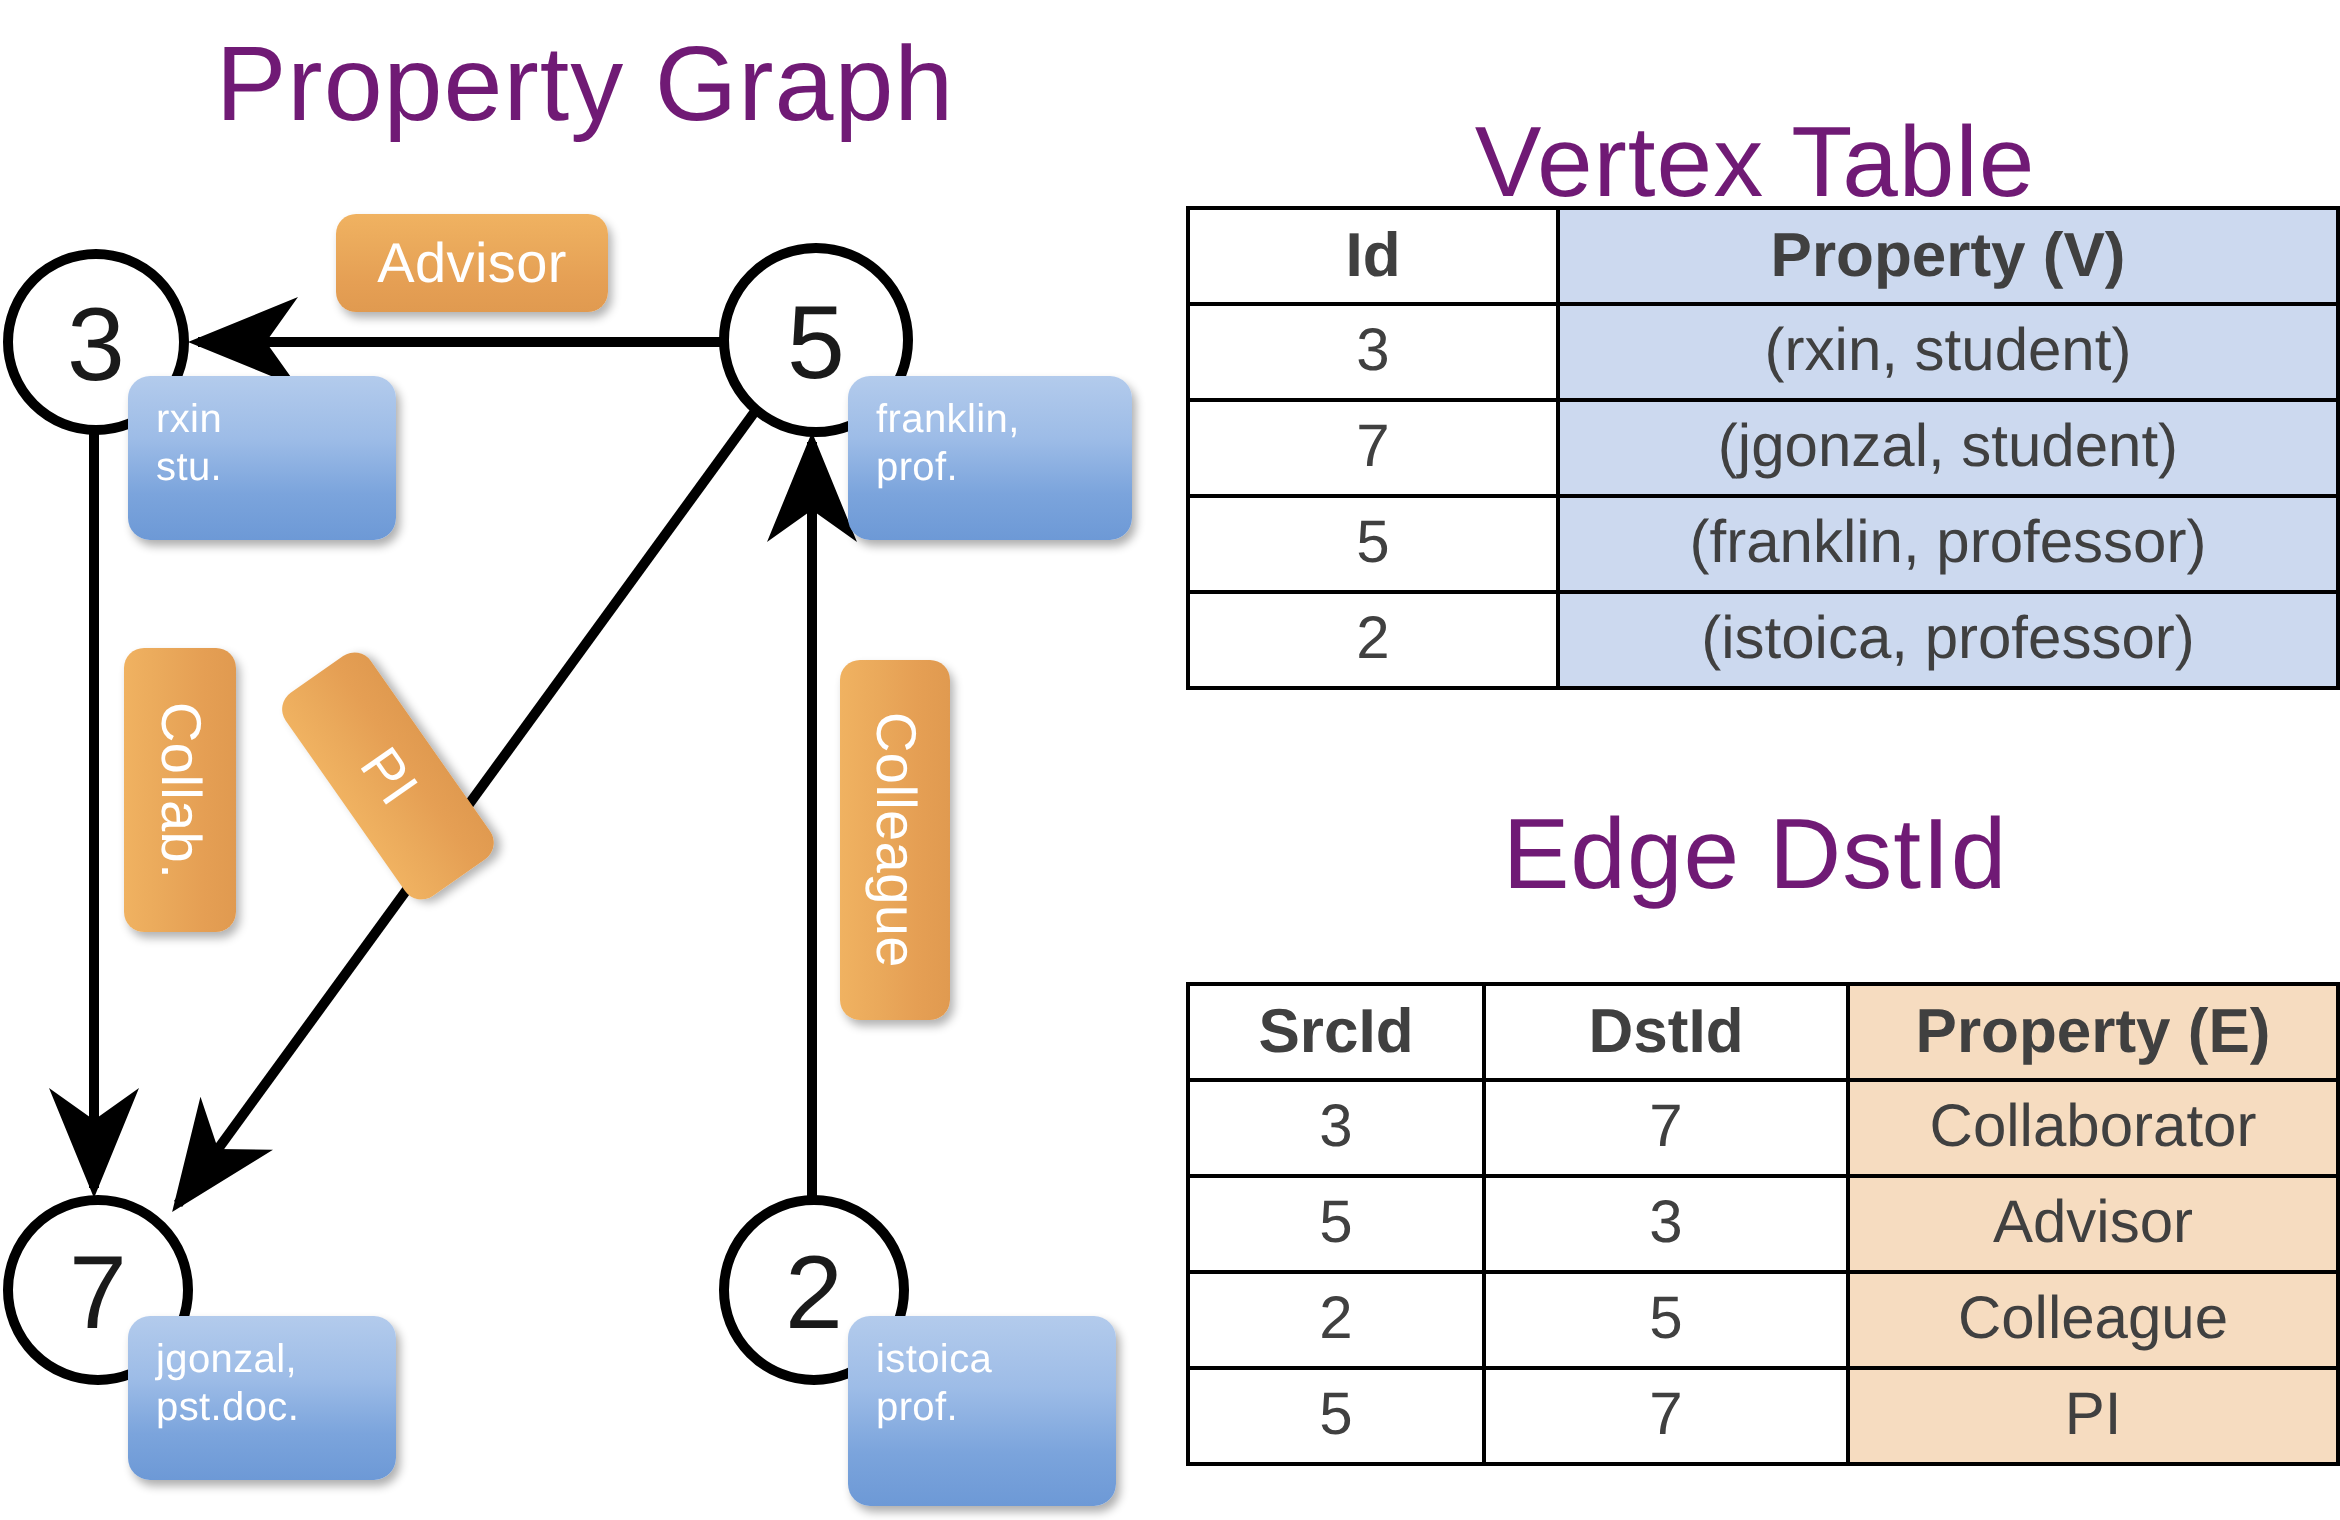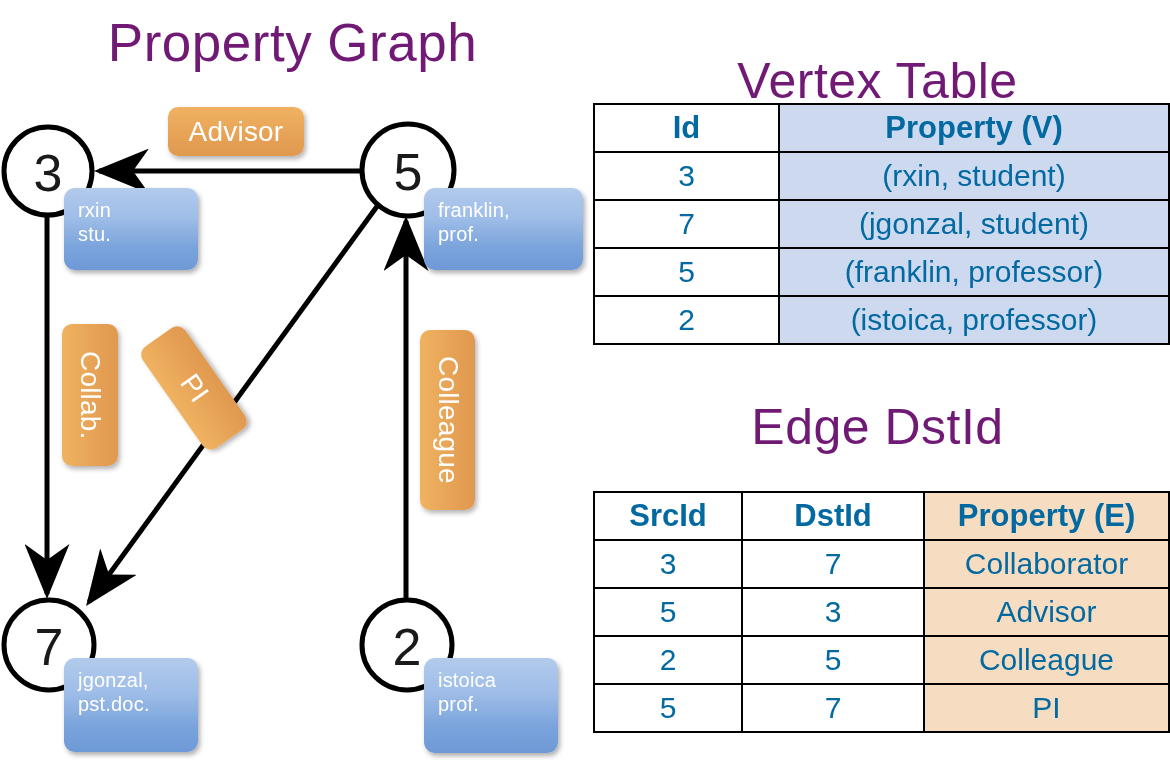--- a/index.html
+++ b/index.html
@@ -131,21 +131,21 @@
     border-collapse: collapse;
     table-layout: fixed;
     font-family: "Liberation Sans", sans-serif;
   }
   .data-table th,
   .data-table td {
     border: 2px solid #000000;
     text-align: center;
     font-weight: 300;
     font-size: 30px;
-    color: #0369a1;
+    color: #404040;
     padding: 0;
     height: 46px;
     white-space: nowrap;
   }
   .data-table th {
     font-weight: 700;
     font-size: 31px;
   }
   .vtable-prop-col  { background: #ccd9ef; }
   .etable-prop-col  { background: #f6dcc0; margin-left: 19px; }
@@ -200,26 +200,26 @@
 
   <div class="eprop-box vertical" style="left:420px; top:330px; width:55px; height:180px;">
     <span class="vtext">Colleague</span>
   </div>
 
   <div class="vprop-box" style="left:64px; top:188px; width:134px; height:82px;">
     <div>rxin</div>
     <div>stu.</div>
   </div>
 
-  <div class="vprop-box" style="left:424px; top:188px; width:159px; height:82px;">
+  <div class="vprop-box" style="left:424px; top:188px; width:142px; height:82px;">
     <div>franklin,</div>
     <div>prof.</div>
   </div>
 
-  <div class="vprop-box" style="left:64px; top:658px; width:134px; height:94px;">
+  <div class="vprop-box" style="left:64px; top:658px; width:134px; height:82px;">
     <div>jgonzal,</div>
     <div>pst.doc.</div>
   </div>
 
   <div class="vprop-box" style="left:424px; top:658px; width:134px; height:95px;">
     <div>istoica</div>
     <div>prof.</div>
   </div>
 </div>
 

